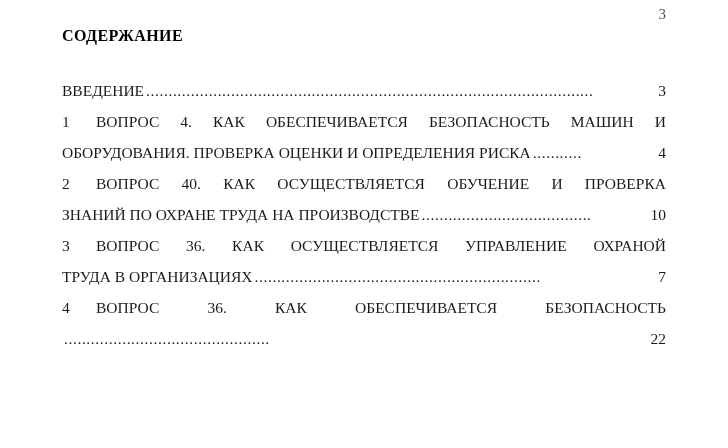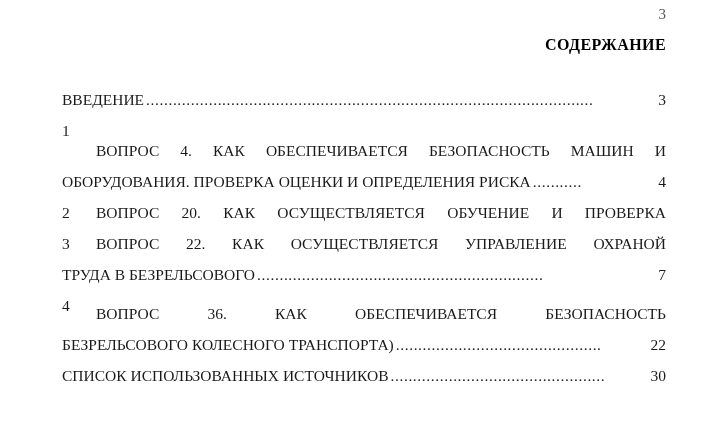--- a/index.html
+++ b/index.html
@@ -23,26 +23,26 @@
   }
   .page-number {
     position: absolute;
     top: 6px;
     right: 62px;
     font-size: 15px;
     color: #555555;
     font-family: "Liberation Serif", "DejaVu Serif", serif;
   }
   .doc-title {
-    text-align: right;
+    text-align: left;
     font-size: 16px;
     font-weight: bold;
     letter-spacing: 0.4px;
     margin: 0;
-    padding-top: 36px;
+    padding-top: 27px;
   }
   .toc {
     margin-top: 30px;
   }
   .toc-entry {
     font-size: 15.5px;
     line-height: 31px;
     color: #1a1a1a;
     display: block;
     text-align: justify;
@@ -99,62 +99,59 @@
       <div class="nowrap-line">
         <span class="txt">ВВЕДЕНИЕ</span>
         <span class="dotfill dots">....................................................................................................</span>
         <span class="pg">3</span>
       </div>
     </div>
 
     <div class="toc-entry">
       <div class="spread just">
         <span class="w num">1</span>
-        <span class="w" style="flex:1 1 auto;text-align:justify;text-align-last:justify;margin-top:20px;">ВОПРОС 4. КАК ОБЕСПЕЧИВАЕТСЯ БЕЗОПАСНОСТЬ МАШИН И</span>
+        <span class="w" style="flex:1 1 auto;text-align:justify;text-align-last:justify;">ВОПРОС 4. КАК ОБЕСПЕЧИВАЕТСЯ БЕЗОПАСНОСТЬ МАШИН И</span>
       </div>
       <div class="nowrap-line">
         <span class="txt">ОБОРУДОВАНИЯ. ПРОВЕРКА ОЦЕНКИ И ОПРЕДЕЛЕНИЯ РИСКА</span>
         <span class="dotfill dots">...........</span>
         <span class="pg">4</span>
       </div>
     </div>
 
     <div class="toc-entry">
       <div class="spread just">
         <span class="w num">2</span>
-        <span class="w" style="flex:1 1 auto;text-align:justify;text-align-last:justify;">ВОПРОС 20. КАК ОСУЩЕСТВЛЯЕТСЯ ОБУЧЕНИЕ И ПРОВЕРКА</span>
+        <span class="w" style="flex:1 1 auto;text-align:justify;text-align-last:justify;">ВОПРОС 40. КАК ОСУЩЕСТВЛЯЕТСЯ ОБУЧЕНИЕ И ПРОВЕРКА</span>
+      </div>
+      <div class="nowrap-line">
+        <span class="txt">ЗНАНИЙ ПО ОХРАНЕ ТРУДА НА ПРОИЗВОДСТВЕ</span>
+        <span class="dotfill dots">......................................</span>
+        <span class="pg">10</span>
       </div>
     </div>
 
     <div class="toc-entry">
       <div class="spread just">
         <span class="w num">3</span>
-        <span class="w" style="flex:1 1 auto;text-align:justify;text-align-last:justify;">ВОПРОС 22. КАК ОСУЩЕСТВЛЯЕТСЯ УПРАВЛЕНИЕ ОХРАНОЙ</span>
+        <span class="w" style="flex:1 1 auto;text-align:justify;text-align-last:justify;">ВОПРОС 36. КАК ОСУЩЕСТВЛЯЕТСЯ УПРАВЛЕНИЕ ОХРАНОЙ</span>
       </div>
       <div class="nowrap-line">
-        <span class="txt">ТРУДА В БЕЗРЕЛЬСОВОГО</span>
+        <span class="txt">ТРУДА В ОРГАНИЗАЦИЯХ</span>
         <span class="dotfill dots">................................................................</span>
         <span class="pg">7</span>
       </div>
     </div>
 
     <div class="toc-entry">
       <div class="spread just">
         <span class="w num">4</span>
-        <span class="w" style="flex:1 1 auto;text-align:justify;text-align-last:justify;margin-top:8px;">ВОПРОС 36. КАК ОБЕСПЕЧИВАЕТСЯ БЕЗОПАСНОСТЬ</span>
+        <span class="w" style="flex:1 1 auto;text-align:justify;text-align-last:justify;">ВОПРОС 36. КАК ОБЕСПЕЧИВАЕТСЯ БЕЗОПАСНОСТЬ</span>
       </div>
       <div class="nowrap-line">
-        <span class="txt">БЕЗРЕЛЬСОВОГО КОЛЕСНОГО ТРАНСПОРТА)</span>
         <span class="dotfill dots">..............................................</span>
         <span class="pg">22</span>
       </div>
     </div>
 
-    <div class="toc-entry">
-      <div class="nowrap-line">
-        <span class="txt">СПИСОК ИСПОЛЬЗОВАННЫХ ИСТОЧНИКОВ</span>
-        <span class="dotfill dots">................................................</span>
-        <span class="pg">30</span>
-      </div>
-    </div>
 
   </div>
 </div>
 
 </body></html>

